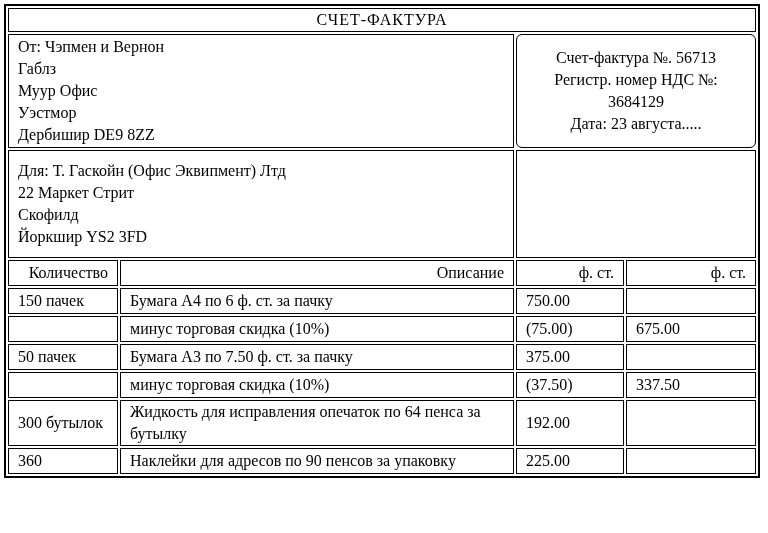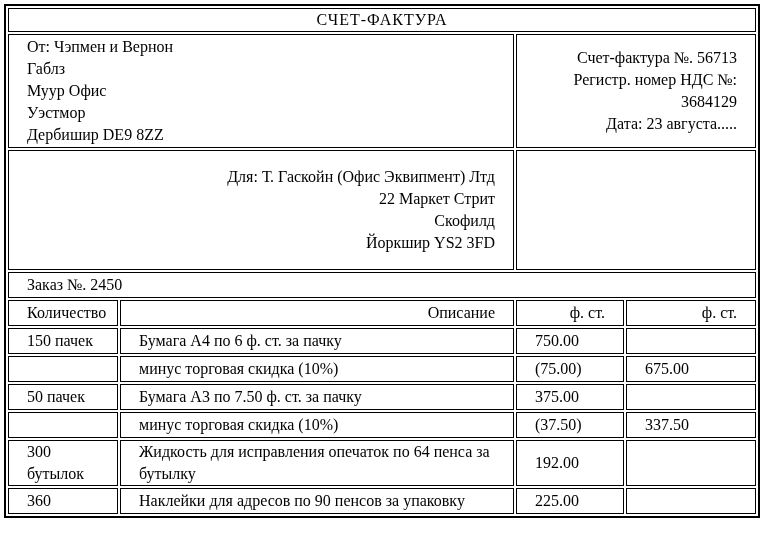--- a/index.html
+++ b/index.html
@@ -16,37 +16,37 @@
     margin: 4px 0 0 4px;
     width: 756px;
     border: 2px solid #000;
     border-spacing: 2px;
     border-collapse: separate;
     table-layout: fixed;
   }
   table.invoice td {
     border: 1px solid #000;
     box-sizing: border-box;
-    padding: 0 18px;
+    padding: 0 9px;
     vertical-align: middle;
     line-height: 22px;
     overflow: hidden;
     font-weight: normal;
   }
   tr.row-title td {
     height: 24px;
     text-align: center;
     letter-spacing: 1px;
   }
   tr.row-from td { height: 114px; }
-  tr.row-to td { height: 120px; text-align: right; }
+  tr.row-to td { height: 108px; }
   tr.row-order td { height: 26px; }
   tr.row-head td { height: 26px; text-align: right; }
   tbody.items td { height: 26px; }
-  .center-block { text-align: right; }
+  .center-block { text-align: center; border-radius: 6px; }
   .addr-line { line-height: 22px; }
 </style>
 </head>
 <body>
 
 <table class="invoice">
   <colgroup>
     <col style="width:110px">
     <col style="width:394px">
     <col style="width:108px">
@@ -78,23 +78,20 @@
     <tr class="row-to">
       <td colspan="2">
         <div class="addr-line">Для: Т. Гаскойн (Офис Эквипмент) Лтд</div>
         <div class="addr-line">22 Маркет Стрит</div>
         <div class="addr-line">Скофилд</div>
         <div class="addr-line">Йоркшир YS2 3FD</div>
       </td>
       <td colspan="2"></td>
     </tr>
 
-    <tr class="row-order">
-      <td colspan="4">Заказ №. 2450</td>
-    </tr>
 
     <tr class="row-head">
       <td>Количество</td>
       <td>Описание</td>
       <td>ф. ст.</td>
       <td>ф. ст.</td>
     </tr>
   </tbody>
 
   <tbody class="items">

